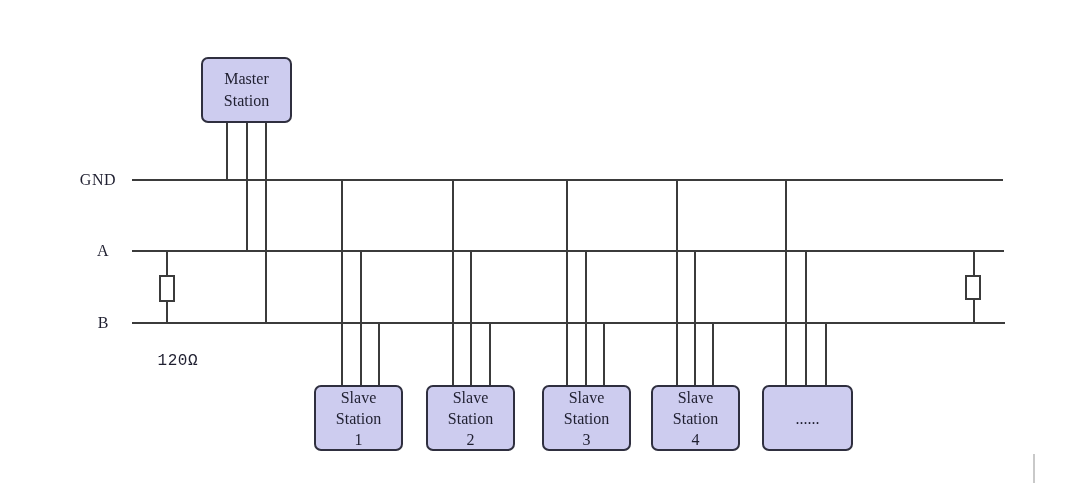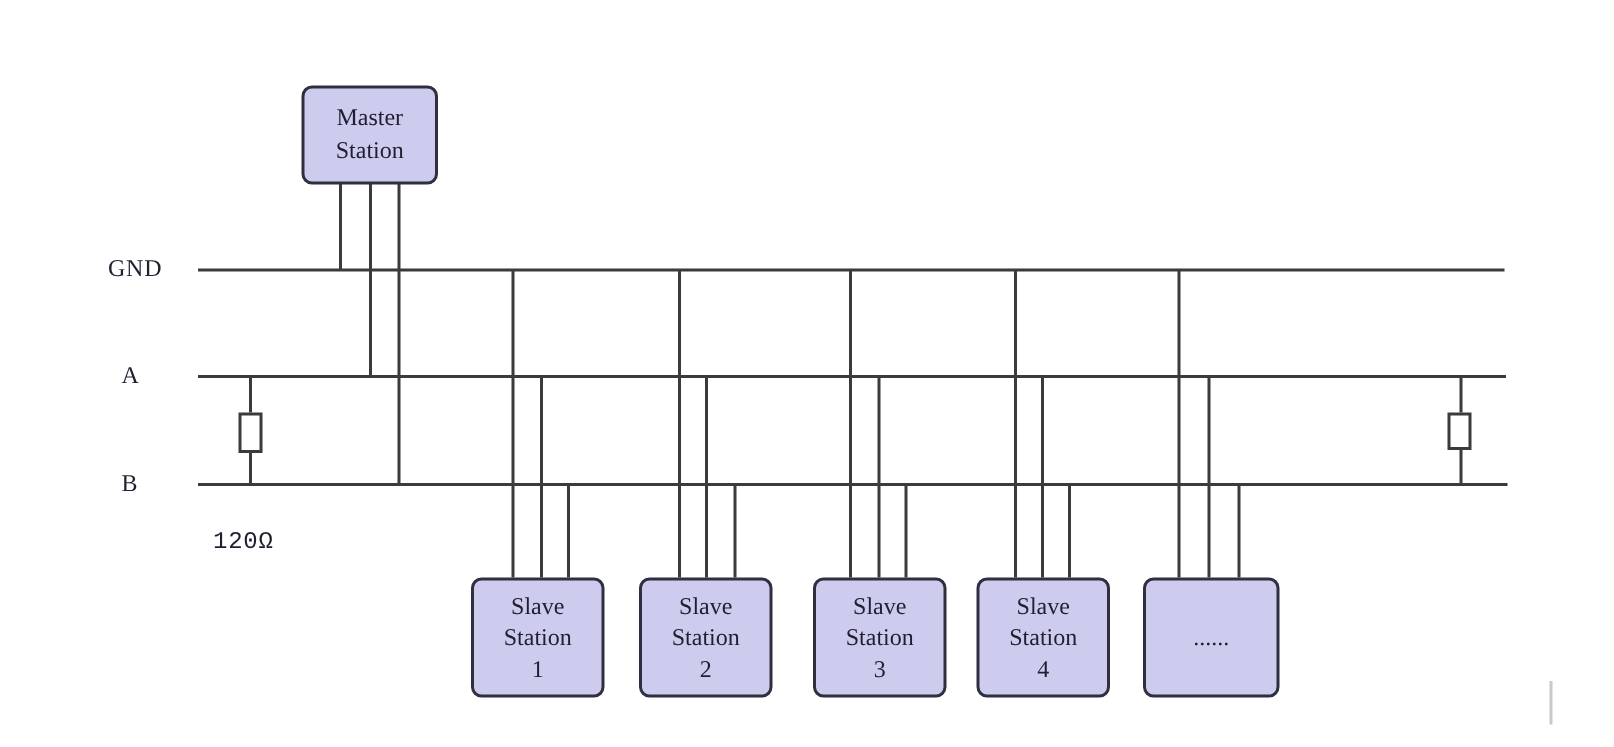--- a/index.html
+++ b/index.html
@@ -7,35 +7,35 @@
     position:relative;
     width:1076px;height:498px;
     background:var(--bg,#ffffff);
     font-family:"Liberation Serif", serif;
     color:var(--text,#1f1f30);
     overflow:hidden;
   }
   .hline{position:absolute;height:2px;background:var(--wire,#3b3b3b);}
   .vwire{position:absolute;width:2px;background:var(--wire,#3b3b3b);}
   .bus-label{
-    position:absolute;font-size:16px;line-height:18px;text-align:left;
+    position:absolute;font-size:16px;line-height:18px;text-align:right;
     color:var(--text,#1f1f30);letter-spacing:0.5px;
   }
   .box{
     position:absolute;box-sizing:border-box;
     background:var(--box-fill,#cdccef);
     border:2px solid var(--box-border,#2f2f3f);
     border-radius:7px;
     display:flex;flex-direction:column;align-items:center;justify-content:center;
     font-size:16px;text-align:center;
   }
   .box span{display:block;line-height:21px;}
   .master-box{left:201px;top:57px;width:91px;height:66px;}
   .master-box span{line-height:22px;}
-  .slave-box{top:385px;width:89px;height:80px;}
+  .slave-box{top:385px;width:89px;height:66px;}
   .resistor-rect{
     position:absolute;box-sizing:border-box;width:16px;
     background:#ffffff;border:2px solid var(--wire,#3b3b3b);
   }
   .artifact-line{position:absolute;width:2px;background:#c9c9c9;}
 </style>
 </head>
 <body>
 
 <div id="stage" style="--wire: #3b3b3b; --box-fill: #cdccef; --box-border: #2f2f3f; --text: #1f1f30; --bg: #ffffff;">

